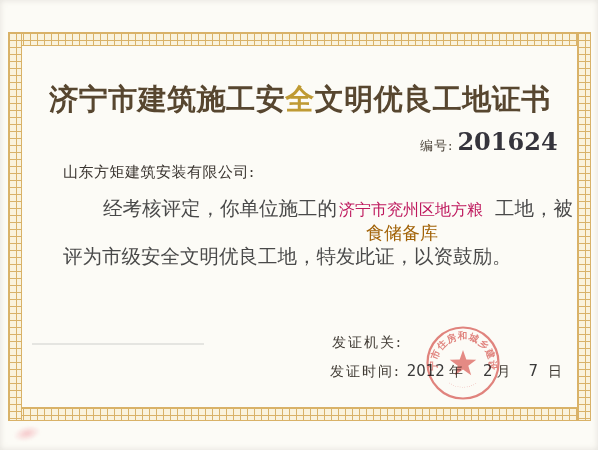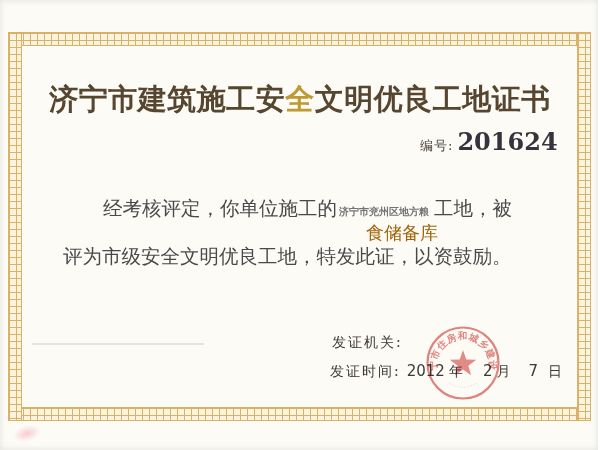--- a/index.html
+++ b/index.html
@@ -43,23 +43,23 @@
   #serial-line .num{font-family:"DejaVu Serif",serif;font-weight:bold;font-size:24px;color:#35343c;margin-left:4px;}
 
   #addressee{
     left:63px;top:163px;
     font-family:"DejaVu Serif",serif;font-size:15px;color:#3a3530;letter-spacing:0.5px;
   }
 
   .bigtext{font-family:"DejaVu Sans",sans-serif;font-size:19.5px;color:#494949;}
   #body-line1{left:103px;top:195px;}
   #body-line1 .filled{
-    font-family:"DejaVu Serif",serif;font-size:10px;color:#737373;margin:0 2px;font-weight:bold;
+    font-family:"DejaVu Serif",serif;font-size:16px;color:#be185d;margin:0 2px;
   }
-  #body-line1 .tail{margin-left:3px;}
+  #body-line1 .tail{margin-left:10px;}
   #body-line2{left:366px;top:221px;font-family:"DejaVu Serif",serif;font-size:18px;color:#a16207;}
   #body-line3{left:63px;top:243px;}
 
   #issuer-line{
     left:332px;top:334px;
     font-family:"DejaVu Serif",serif;font-size:14px;color:#3f3a33;letter-spacing:2px;
   }
   #date-line{
     left:330px;top:362px;
     font-family:"DejaVu Serif",serif;font-size:14px;color:#3f3a33;letter-spacing:2px;
@@ -100,20 +100,21 @@
   </div>
 
   <div id="title" class="abs">
     <span>济宁市建筑施工安</span><span class="gold">全</span><span>文明优良工地证书</span>
   </div>
 
   <div id="serial-line" class="abs">
     <span class="lbl">编号:</span><span class="num">201624</span>
   </div>
 
+  <div id="addressee" class="abs">山东方矩建筑安装有限公司:</div>
 
   <div id="body-line1" class="abs bigtext">
     <span>经考核评定，你单位施工的</span><span class="filled">济宁市兖州区地方粮</span><span class="tail">工地，被</span>
   </div>
   <div id="body-line2" class="abs">食储备库</div>
   <div id="issuer-line" class="abs">发证机关:</div>
 
   <div id="body-line3" class="abs bigtext">评为市级安全文明优良工地，特发此证，以资鼓励。</div>
 
   <div id="date-line" class="abs">

